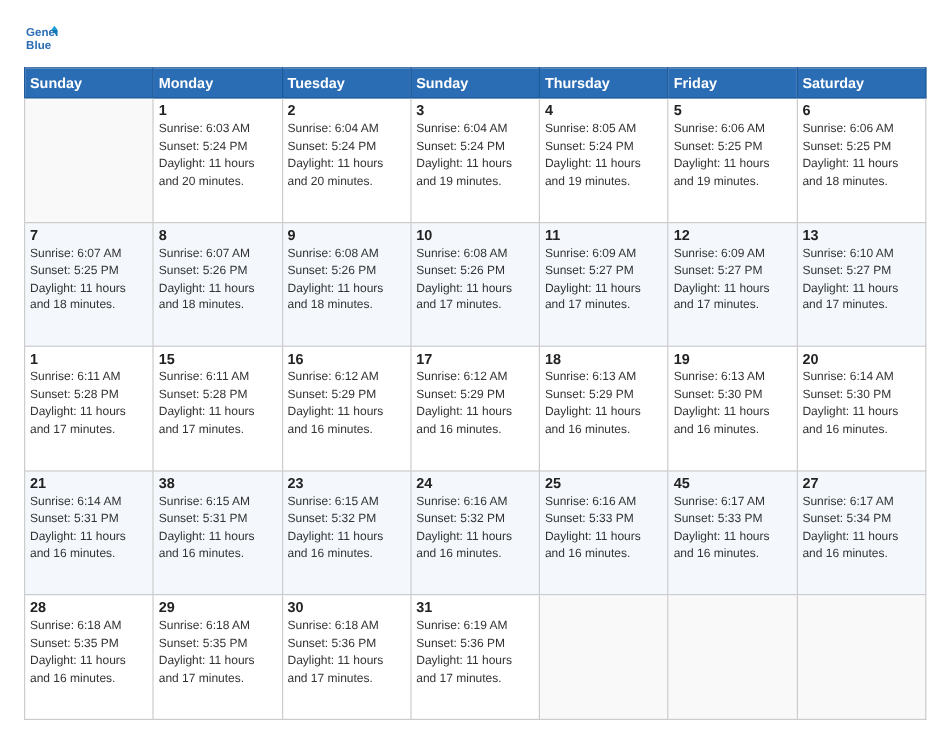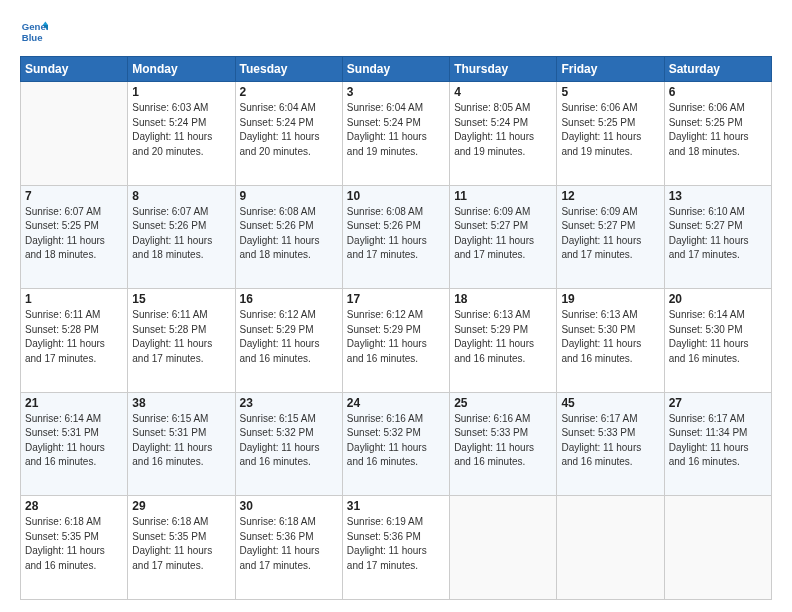--- a/index.html
+++ b/index.html
@@ -230,21 +230,21 @@
           <td>
             <span class="day-num">25</span>
             <div class="day-info"><span>Sunrise: 6:16 AM</span><br><span>Sunset: 5:33 PM</span><br><span>Daylight: 11 hours</span><br><span>and 16 minutes.</span></div>
           </td>
           <td>
             <span class="day-num">45</span>
             <div class="day-info"><span>Sunrise: 6:17 AM</span><br><span>Sunset: 5:33 PM</span><br><span>Daylight: 11 hours</span><br><span>and 16 minutes.</span></div>
           </td>
           <td>
             <span class="day-num">27</span>
-            <div class="day-info"><span>Sunrise: 6:17 AM</span><br><span>Sunset: 11:34 PM</span><br><span>Daylight: 11 hours</span><br><span>and 16 minutes.</span></div>
+            <div class="day-info"><span>Sunrise: 6:17 AM</span><br><span>Sunset: 5:34 PM</span><br><span>Daylight: 11 hours</span><br><span>and 16 minutes.</span></div>
           </td>
         </tr>
         <tr>
           <td>
             <span class="day-num">28</span>
             <div class="day-info"><span>Sunrise: 6:18 AM</span><br><span>Sunset: 5:35 PM</span><br><span>Daylight: 11 hours</span><br><span>and 16 minutes.</span></div>
           </td>
           <td>
             <span class="day-num">29</span>
             <div class="day-info"><span>Sunrise: 6:18 AM</span><br><span>Sunset: 5:35 PM</span><br><span>Daylight: 11 hours</span><br><span>and 17 minutes.</span></div>

